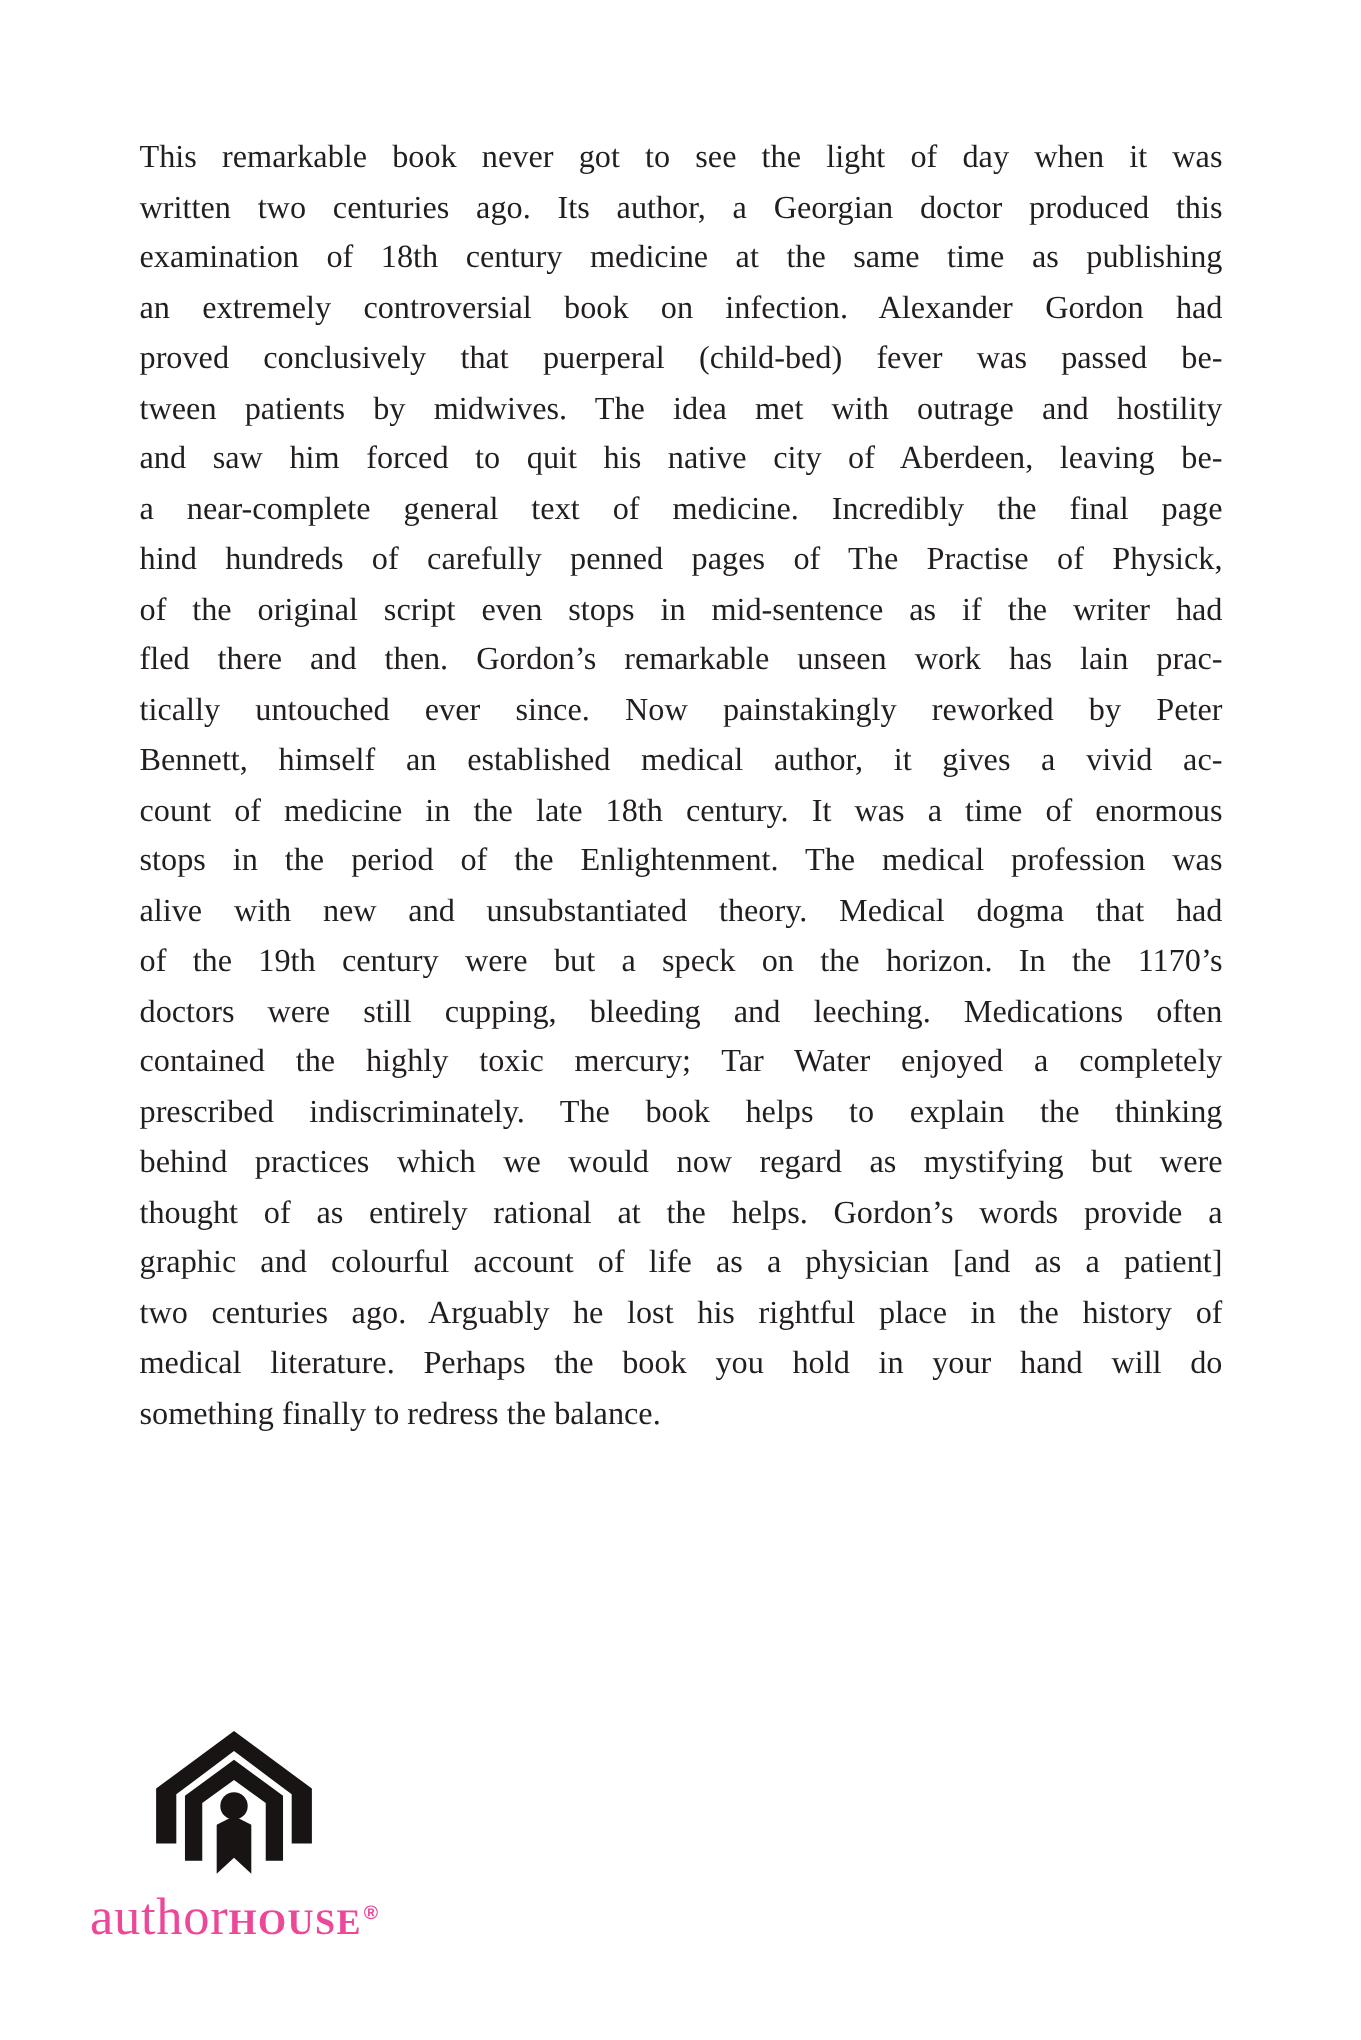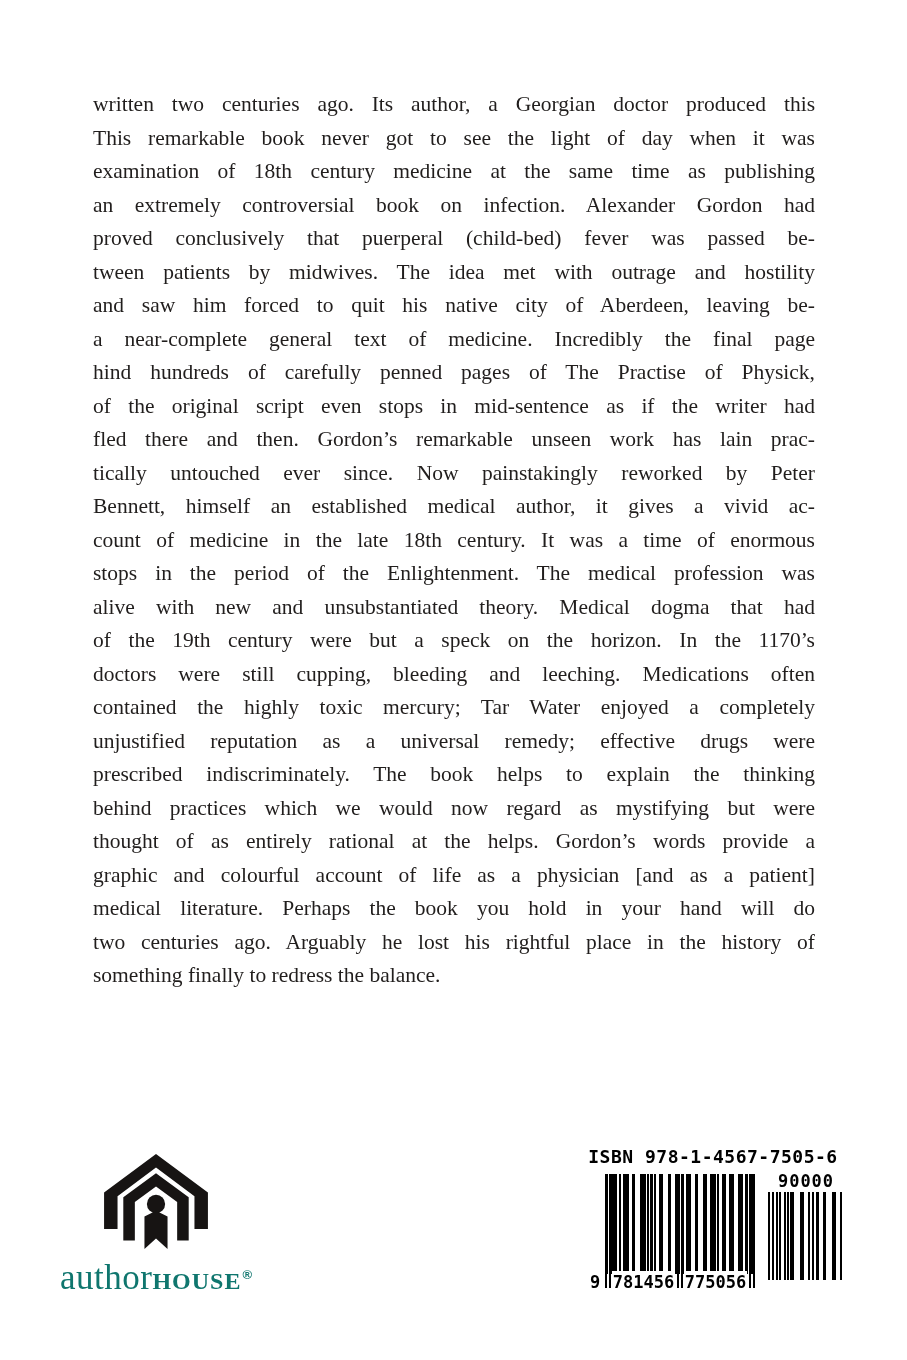--- a/index.html
+++ b/index.html
@@ -50,21 +50,21 @@
     margin: 0 auto;
     width: 116px;
     height: 100px;
   }
   .pubname {
     margin-top: 6px;
     display: flex;
     align-items: baseline;
     justify-content: center;
     white-space: nowrap;
-    color: #0f766e;
+    color: #ec4899;
   }
   .pub-lower {
     font-family: "Liberation Serif", serif;
     font-size: 35px;
     letter-spacing: 0.5px;
   }
   .pub-caps {
     font-family: Liberation Serif, serif;
     font-size: 24px;
     font-weight: 700;
@@ -168,46 +168,45 @@
       repeating-linear-gradient(90deg, transparent 0 4px, #000 4px 6px, transparent 6px 15px),
       repeating-linear-gradient(90deg, #000 0 2px, transparent 2px 11px);
   }
 </style>
 </head>
 <body>
 
 <div class="cover">
 
   <div class="blurb">
+      <div class="tline">This remarkable book never got to see the light of day when it was</div>
       <div class="tline">written two centuries ago. Its author, a Georgian doctor produced this</div>
-      <div class="tline">This remarkable book never got to see the light of day when it was</div>
       <div class="tline">examination of 18th century medicine at the same time as publishing</div>
       <div class="tline">an extremely controversial book on infection. Alexander Gordon had</div>
       <div class="tline">proved conclusively that puerperal (child-bed) fever was passed be-</div>
       <div class="tline">tween patients by midwives. The idea met with outrage and hostility</div>
       <div class="tline">and saw him forced to quit his native city of Aberdeen, leaving be-</div>
       <div class="tline">a near-complete general text of medicine. Incredibly the final page</div>
       <div class="tline">hind hundreds of carefully penned pages of The Practise of Physick,</div>
       <div class="tline">of the original script even stops in mid-sentence as if the writer had</div>
       <div class="tline">fled there and then. Gordon’s remarkable unseen work has lain prac-</div>
       <div class="tline">tically untouched ever since. Now painstakingly reworked by Peter</div>
       <div class="tline">Bennett, himself an established medical author, it gives a vivid ac-</div>
       <div class="tline">count of medicine in the late 18th century. It was a time of enormous</div>
       <div class="tline">stops in the period of the Enlightenment. The medical profession was</div>
       <div class="tline">alive with new and unsubstantiated theory. Medical dogma that had</div>
       <div class="tline">of the 19th century were but a speck on the horizon. In the 1170’s</div>
       <div class="tline">doctors were still cupping, bleeding and leeching. Medications often</div>
       <div class="tline">contained the highly toxic mercury; Tar Water enjoyed a completely</div>
-      <div class="tline">unjustified reputation as a universal remedy; effective drugs were</div>
       <div class="tline">prescribed indiscriminately. The book helps to explain the thinking</div>
       <div class="tline">behind practices which we would now regard as mystifying but were</div>
       <div class="tline">thought of as entirely rational at the helps.  Gordon’s words provide a</div>
       <div class="tline">graphic and colourful account of life as a physician [and as a patient]</div>
+      <div class="tline">two centuries ago. Arguably he lost his rightful place in the history of</div>
       <div class="tline">medical literature.  Perhaps the book you hold in your hand will do</div>
-      <div class="tline">two centuries ago. Arguably he lost his rightful place in the history of</div>
       <div class="tline tlast">something finally to redress the balance.</div>
     </div>
 
   <div class="publisher">
     <svg class="logo-icon" viewBox="0 0 120 104" xmlns="http://www.w3.org/2000/svg" aria-hidden="true">
       <g fill="#171413">
 
         <polygon points="60,2 60,16 20,46 20,80 6,80 6,42"></polygon>
 
         <polygon points="60,2 60,16 100,46 100,80 114,80 114,42"></polygon>
@@ -219,35 +218,14 @@
         <path d="M48,67 L60,61 L72,67 L72,101 L60,90 L48,101 Z"></path>
       </g>
     </svg>
     <div class="pubname">
       <span class="pub-lower">author</span>
         <span class="pub-caps">HOUSE</span>
         <span class="regmark">®</span>
     </div>
   </div>
 
-  <div class="barcode-block">
-    <div class="isbn">ISBN 978-1-4567-7505-6</div>
-
-    <div class="bc-main">
-      <div class="bc-bars"></div>
-      <div class="guard g1"></div>
-      <div class="guard g2"></div>
-      <div class="guard g3"></div>
-      <div class="guard g4"></div>
-      <div class="guard g5"></div>
-      <div class="guard g6"></div>
-      <span class="bc-digit d-lead">9</span>
-      <span class="bc-digit d-g1">781456</span>
-      <span class="bc-digit d-g2">775056</span>
-    </div>
-
-    <div class="bc-supp">
-      <div class="bc-supp-label">90000</div>
-      <div class="bc-supp-bars"></div>
-    </div>
-  </div>
 
 </div>
 
 </body></html>

